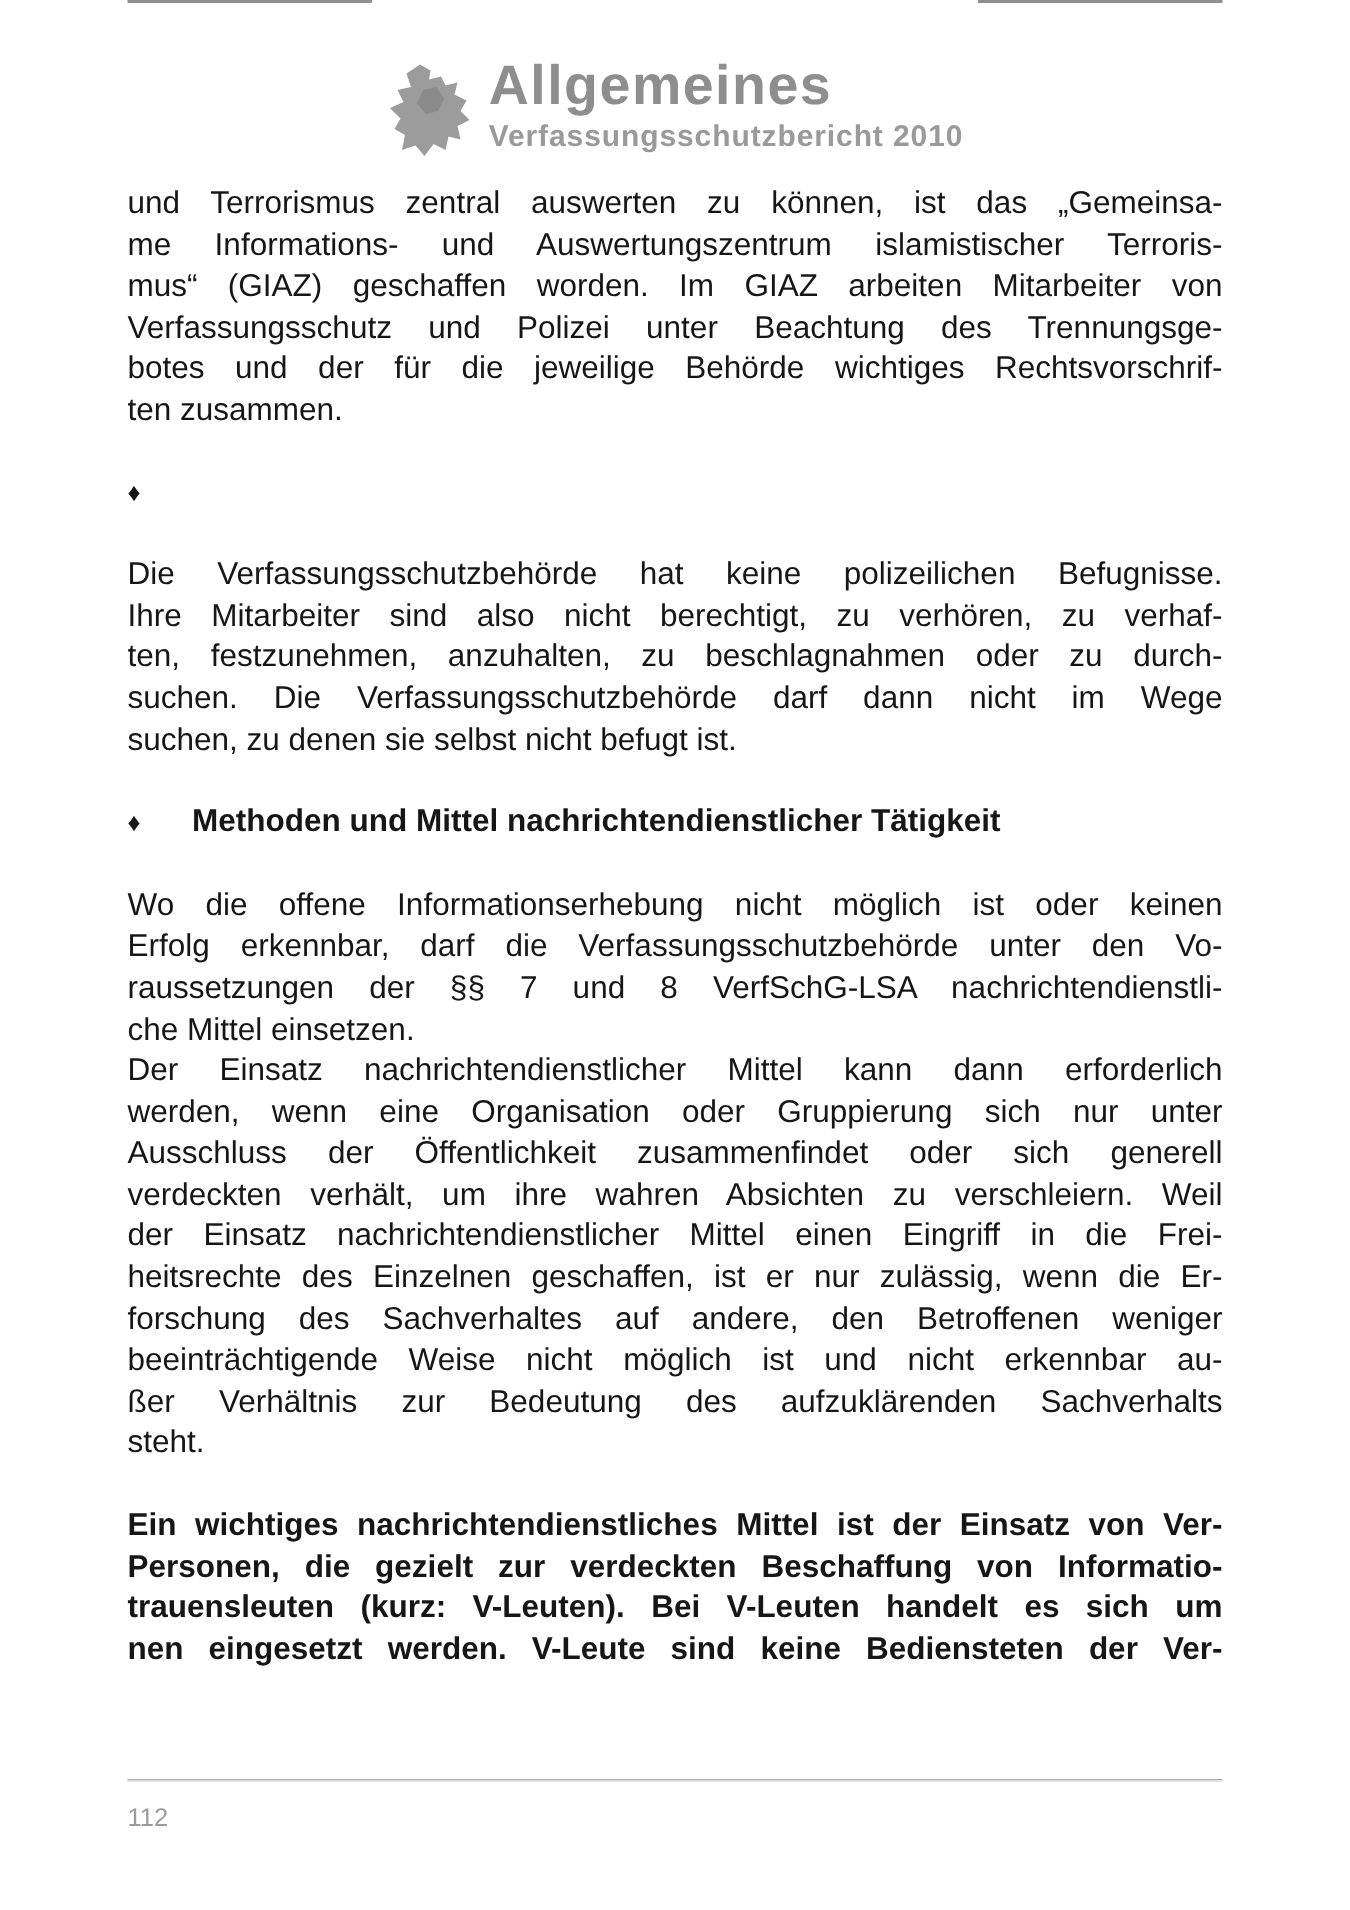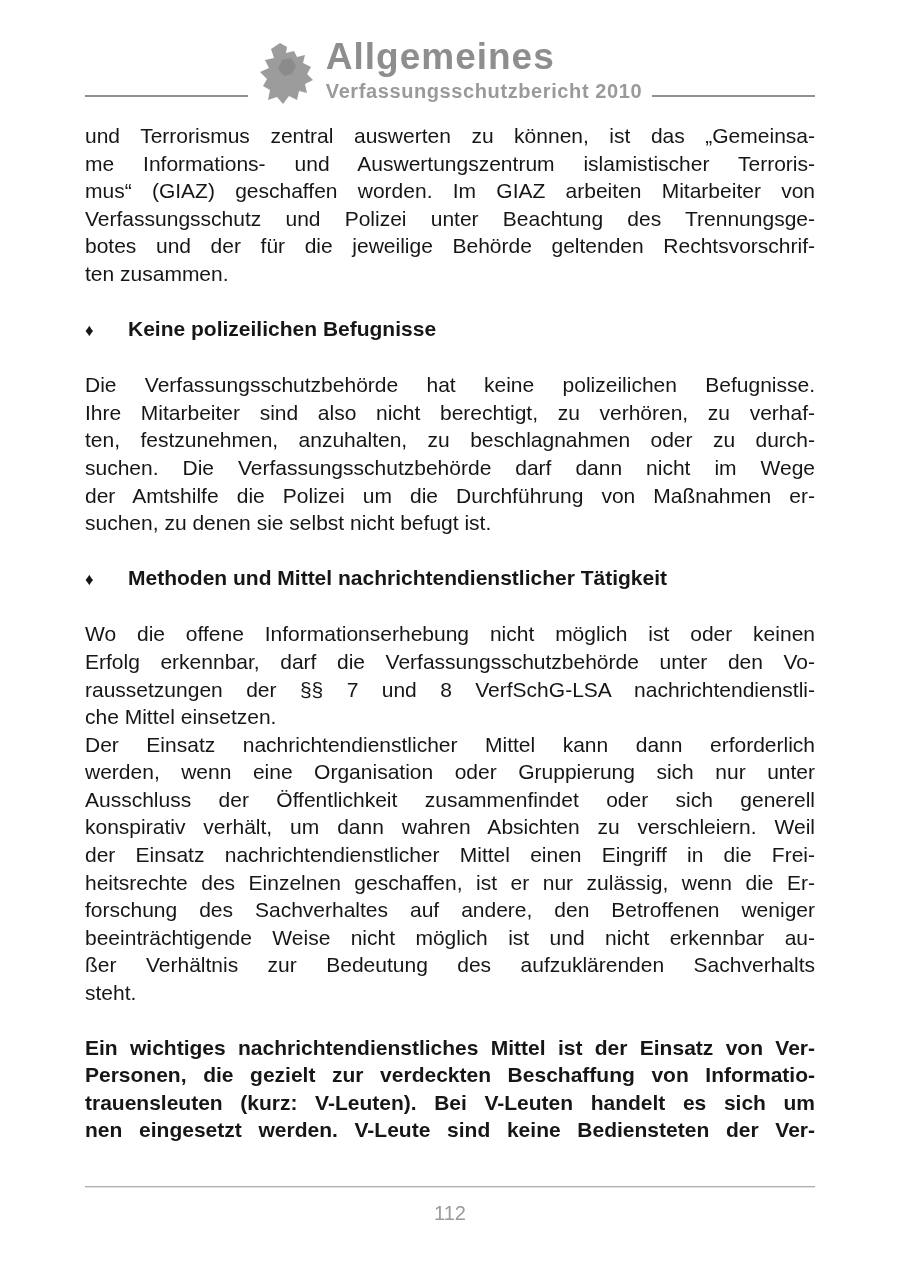--- a/index.html
+++ b/index.html
@@ -26,21 +26,20 @@
   }
 
   
   .header {
     position: absolute;
     top: 0;
     left: 85px;
     right: 85px;
     height: 104px;
     display: flex;
-    align-items: flex-end;
   }
   .header-rule {
     flex: 1 1 auto;
     height: 2px;
     background: var(--rule);
     margin-bottom: 7px;
   }
   .header-center {
     display: flex;
     align-items: flex-end;
@@ -109,23 +108,22 @@
     left: 85px;
     right: 85px;
     top: 1186px;
   }
   .footer-rule {
     height: 2px;
     border-top: 1px solid var(--footer_rule);
     border-bottom: 1px solid #e3e3e3;
   }
   .page-number {
-    text-align: center;
     color: var(--page_number);
-    font-size: 20px;
+    font-size: 17px;
     margin-top: 14px;
   }
 </style>
 </head>
 <body>
 
 <div class="page">
 
   <div class="header">
     <div class="header-rule"></div>
@@ -141,50 +139,48 @@
     </div>
     <div class="header-rule"></div>
   </div>
 
   <div class="doc-body">
       <div class="para">
         <div class="line just">und Terrorismus zentral auswerten zu können, ist das „Gemeinsa-</div>
         <div class="line just">me Informations- und Auswertungszentrum islamistischer Terroris-</div>
         <div class="line just">mus“ (GIAZ) geschaffen worden. Im GIAZ arbeiten Mitarbeiter von</div>
         <div class="line just">Verfassungsschutz und Polizei unter Beachtung des Trennungsge-</div>
-        <div class="line just">botes und der für die jeweilige Behörde geltenden Rechtsvorschrif-</div>
+        <div class="line just">botes und der für die jeweilige Behörde wichtiges Rechtsvorschrif-</div>
         <div class="line">ten zusammen.</div>
       </div>
       <div class="heading">
         <span class="bullet">♦</span>
-        <span>Keine polizeilichen Befugnisse</span>
       </div>
       <div class="para">
         <div class="line just">Die Verfassungsschutzbehörde hat keine polizeilichen Befugnisse.</div>
         <div class="line just">Ihre Mitarbeiter sind also nicht berechtigt, zu verhören, zu verhaf-</div>
         <div class="line just">ten, festzunehmen, anzuhalten, zu beschlagnahmen oder zu durch-</div>
         <div class="line just">suchen. Die Verfassungsschutzbehörde darf dann nicht im Wege</div>
-        <div class="line just">der Amtshilfe die Polizei um die Durchführung von Maßnahmen er-</div>
         <div class="line">suchen, zu denen sie selbst nicht befugt ist.</div>
       </div>
       <div class="heading">
         <span class="bullet">♦</span>
         <span>Methoden und Mittel nachrichtendienstlicher Tätigkeit</span>
       </div>
       <div class="para">
         <div class="line just">Wo die offene Informationserhebung nicht möglich ist oder keinen</div>
         <div class="line just">Erfolg erkennbar, darf die Verfassungsschutzbehörde unter den Vo-</div>
         <div class="line just">raussetzungen der §§ 7 und 8 VerfSchG-LSA nachrichtendienstli-</div>
         <div class="line">che Mittel einsetzen.</div>
       </div>
       <div class="para">
         <div class="line just">Der Einsatz nachrichtendienstlicher Mittel kann dann erforderlich</div>
         <div class="line just">werden, wenn eine Organisation oder Gruppierung sich nur unter</div>
         <div class="line just">Ausschluss der Öffentlichkeit zusammenfindet oder sich generell</div>
-        <div class="line just">konspirativ verhält, um dann wahren Absichten zu verschleiern. Weil</div>
+        <div class="line just">verdeckten verhält, um ihre wahren Absichten zu verschleiern. Weil</div>
         <div class="line just">der Einsatz nachrichtendienstlicher Mittel einen Eingriff in die Frei-</div>
         <div class="line just">heitsrechte des Einzelnen geschaffen, ist er nur zulässig, wenn die Er-</div>
         <div class="line just">forschung des Sachverhaltes auf andere, den Betroffenen weniger</div>
         <div class="line just">beeinträchtigende Weise nicht möglich ist und nicht erkennbar au-</div>
         <div class="line just">ßer Verhältnis zur Bedeutung des aufzuklärenden Sachverhalts</div>
         <div class="line">steht.</div>
       </div>
       <div class="para gap">
         <div class="line just">Ein wichtiges nachrichtendienstliches Mittel ist der Einsatz von Ver-</div>
         <div class="line just">Personen, die gezielt zur verdeckten Beschaffung von Informatio-</div>

